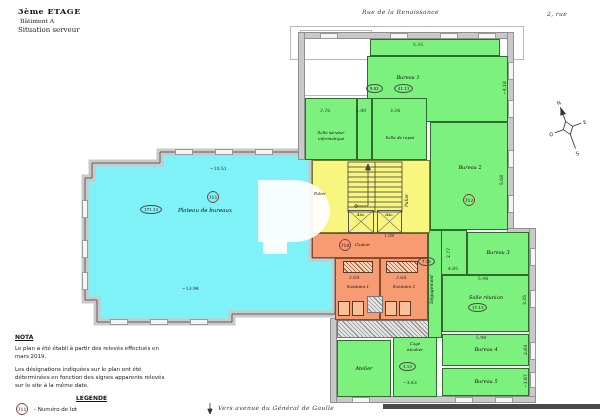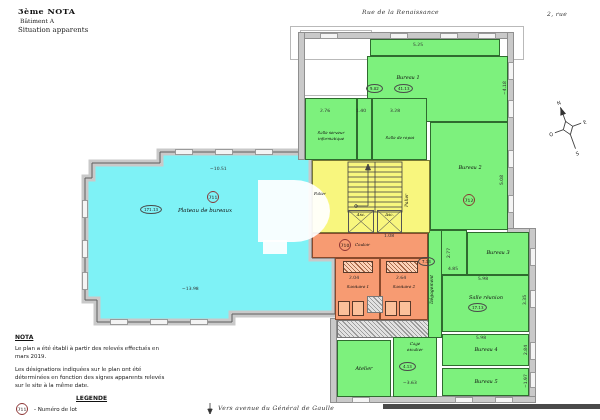--- a/index.html
+++ b/index.html
@@ -42,23 +42,23 @@
   .notabox p{margin:0 0 4px 0;}
   .legend-head{position:absolute;font:bold 6px "DejaVu Sans",sans-serif;text-decoration:underline;color:#111;z-index:5;}
   .legend-desc{position:absolute;font:5.5px "DejaVu Sans",sans-serif;color:#222;z-index:5;white-space:nowrap;}
   .bottombar{position:absolute;background:#4a4a4a;z-index:5;}
 </style>
 </head>
 <body>
 
 <div class="sheet">
 
-  <div class="hdr-title" style="left:18px;top:6px;">3ème NOTA</div>
+  <div class="hdr-title" style="left:18px;top:6px;">3ème ETAGE</div>
   <div class="hdr-sub" style="left:20px;top:17px;">Bâtiment A</div>
-  <div class="hdr-status" style="left:18px;top:26px;">Situation apparents</div>
+  <div class="hdr-status" style="left:18px;top:26px;">Situation serveur</div>
 
   <div class="street" style="left:362px;top:8px;">Rue de la Renaissance</div>
   <div class="street" style="left:547px;top:10px;">2, rue</div>
   <div class="street" style="left:218px;top:404px;">Vers avenue du Général de Gaulle</div>
 
   <div class="outline" style="left:290px;top:26px;width:234px;height:34px;"></div>
   <div class="outline" style="left:300px;top:30px;width:72px;height:66px;"></div>
 
   <svg class="svgbase" width="600" height="420" viewBox="0 0 600 420">
     <polygon points="312,152 160,152 160,163 92,163 92,178 85,178 85,300 97,300 97,322 232,322 232,314 335,314 335,258 312,258" fill="#7ef2f6" stroke="#c9c9c9" stroke-width="7"></polygon>

